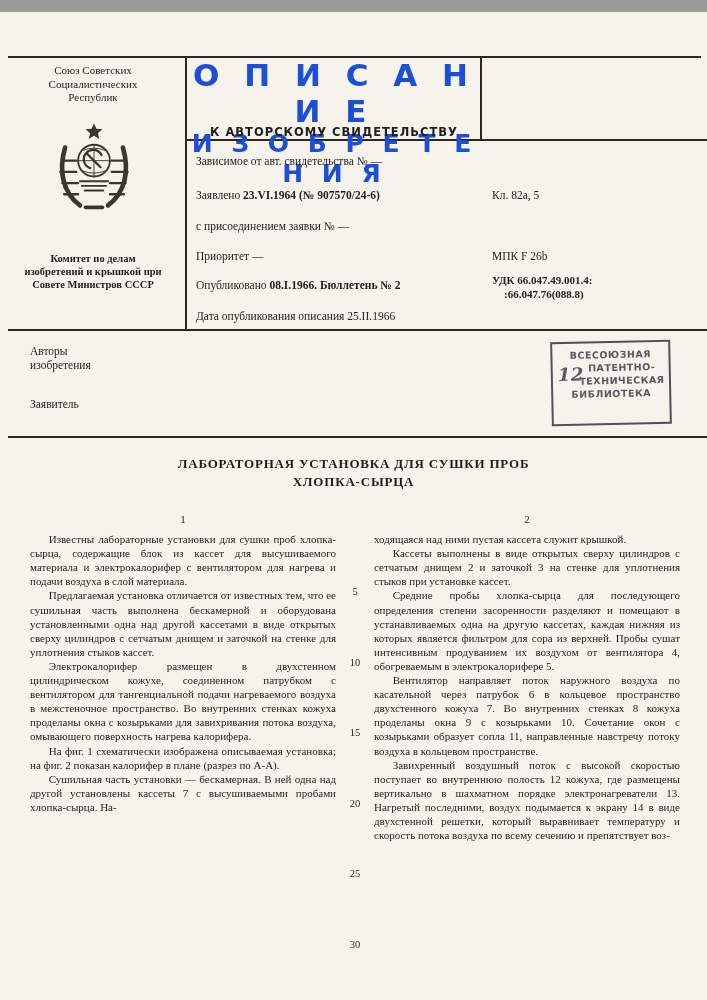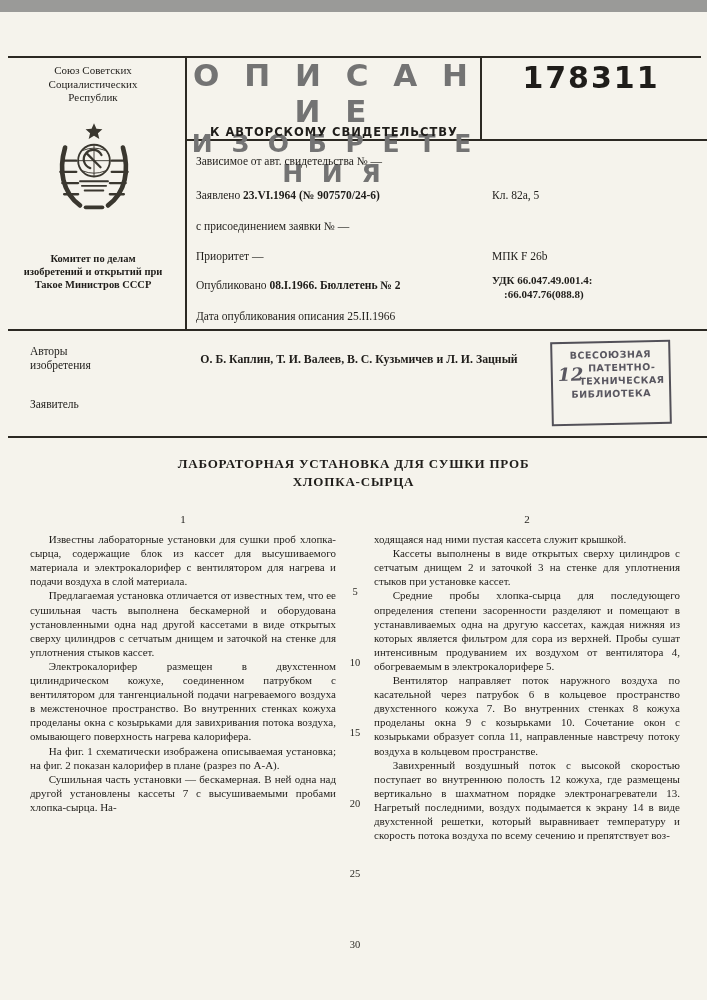--- a/index.html
+++ b/index.html
@@ -21,21 +21,21 @@
 
   
   .union { position:absolute; left:32px; top:52px; width:122px; text-align:center;
            font-size:11px; line-height:13.5px; }
   .emblem { position:absolute; left:52px; top:106px; width:84px; height:104px; }
   .committee { position:absolute; left:22px; top:240px; width:142px; text-align:center;
                font-weight:bold; font-size:10.5px; line-height:13px; }
 
   
   .doc-type { position:absolute; left:190px; top:45px; width:288px; text-align:center;
-              font-family:"DejaVu Sans", sans-serif; font-weight:bold; color:#737373; }
+              font-family:"DejaVu Sans", sans-serif; font-weight:bold; color:#1d4ed8; }
   .doc-type .l1 { font-size:31px; letter-spacing:7px; line-height:36px; }
   .doc-type .l2 { font-size:25px; letter-spacing:5px; line-height:30px; }
   .subtitle { position:absolute; left:190px; top:113px; width:288px; text-align:center;
               font-family:"DejaVu Sans", sans-serif; font-weight:bold; font-size:11.5px; letter-spacing:1px; }
   .patent-number { position:absolute; left:482px; top:48px; width:218px; text-align:center;
                    font-family:"DejaVu Sans", sans-serif; font-weight:bold; font-size:30px; letter-spacing:2px; }
 
   
   .meta-item { position:absolute; left:196px; font-size:11.5px; white-space:nowrap; }
   .meta-right { left:492px; }
@@ -107,50 +107,48 @@
         <path d="M64 42 h15 M64 54 h17 M62 66 h17 M62 78 h15" stroke-width="2.5"></path>
         <circle cx="45" cy="42" r="17" stroke-width="2"></circle>
         <path d="M28 42 h34 M45 25 v34 M33 31 a22 14 0 0 1 24 0 M33 53 a22 14 0 0 0 24 0" stroke-width="1"></path>
         <path d="M38 35 L52 49 M53 36 A10 10 0 1 0 41 50" stroke-width="2.4"></path>
         <path d="M30 64 L60 64 M32 69 L58 69 M35 74 L55 74" stroke-width="2"></path>
         <path d="M36 92 h18" stroke-width="4"></path>
       </g>
     </svg>
   </div>
 
-  <div class="committee">Комитет по делам изобретений и открытий при Такое Министров СССР</div>
+  <div class="committee">Комитет по делам изобретений и крышкой при Совете Министров СССР</div>
 
   <div class="doc-type">
     <div class="l1">О П И С А Н И Е</div>
     <div class="l2">И З О Б Р Е Т Е Н И Я</div>
   </div>
   <div class="subtitle">К АВТОРСКОМУ СВИДЕТЕЛЬСТВУ</div>
 
-  <div class="patent-number">178311</div>
 
   <div class="meta-item m-dependent">Зависимое от авт. свидетельства №  —</div>
   <div class="meta-item m-filed">
     <span>Заявлено</span>
     <b>23.VI.1964 (№ 907570/24-6)</b>
   </div>
   <div class="meta-item m-join">с присоединением заявки №  —</div>
   <div class="meta-item m-priority">Приоритет —</div>
   <div class="meta-item m-published">
     <span>Опубликовано</span>
     <b>08.I.1966. Бюллетень № 2</b>
   </div>
   <div class="meta-item m-descdate">Дата опубликования описания 25.II.1966</div>
 
   <div class="meta-item meta-right m-class">Кл. 82а, 5</div>
   <div class="meta-item meta-right m-ipc">МПК F 26b</div>
   <div class="meta-item meta-right m-udc1">УДК 66.047.49.001.4:</div>
   <div class="meta-item meta-right m-udc2">:66.047.76(088.8)</div>
 
   <div class="role-label authors-label">Авторы изобретения</div>
-  <div class="authors-value">О. Б. Каплин, Т. И. Валеев, В. С. Кузьмичев и Л. И. Зацный</div>
 
   <div class="role-label applicant-label">Заявитель</div>
 
   <div class="stamp">
     <div>ВСЕСОЮЗНАЯ</div>
     <div class="sl-indent">ПАТЕНТНО-</div>
     <div class="sl-indent">ТЕХНИЧЕСКАЯ</div>
     <div>БИБЛИОТЕКА</div>
     <div class="stamp-num">12</div>
   </div>

